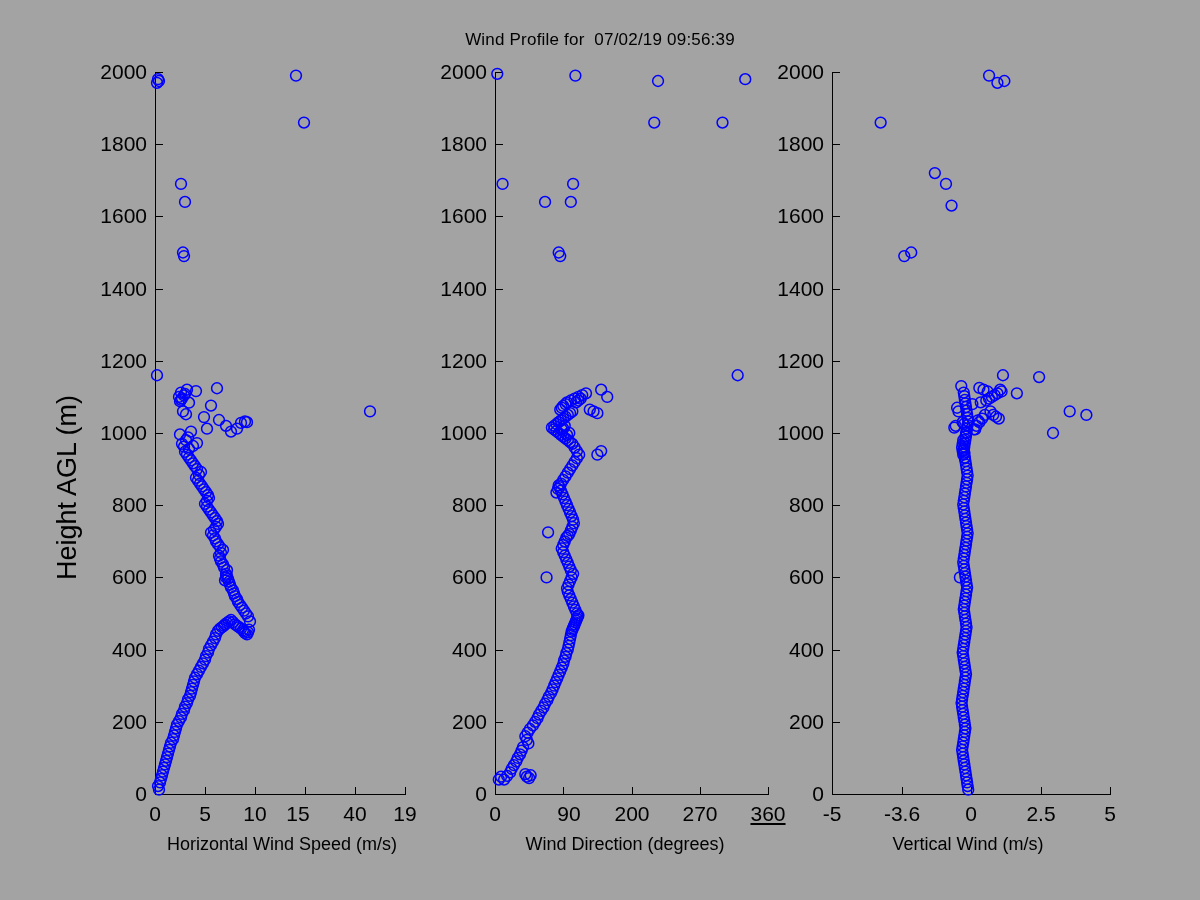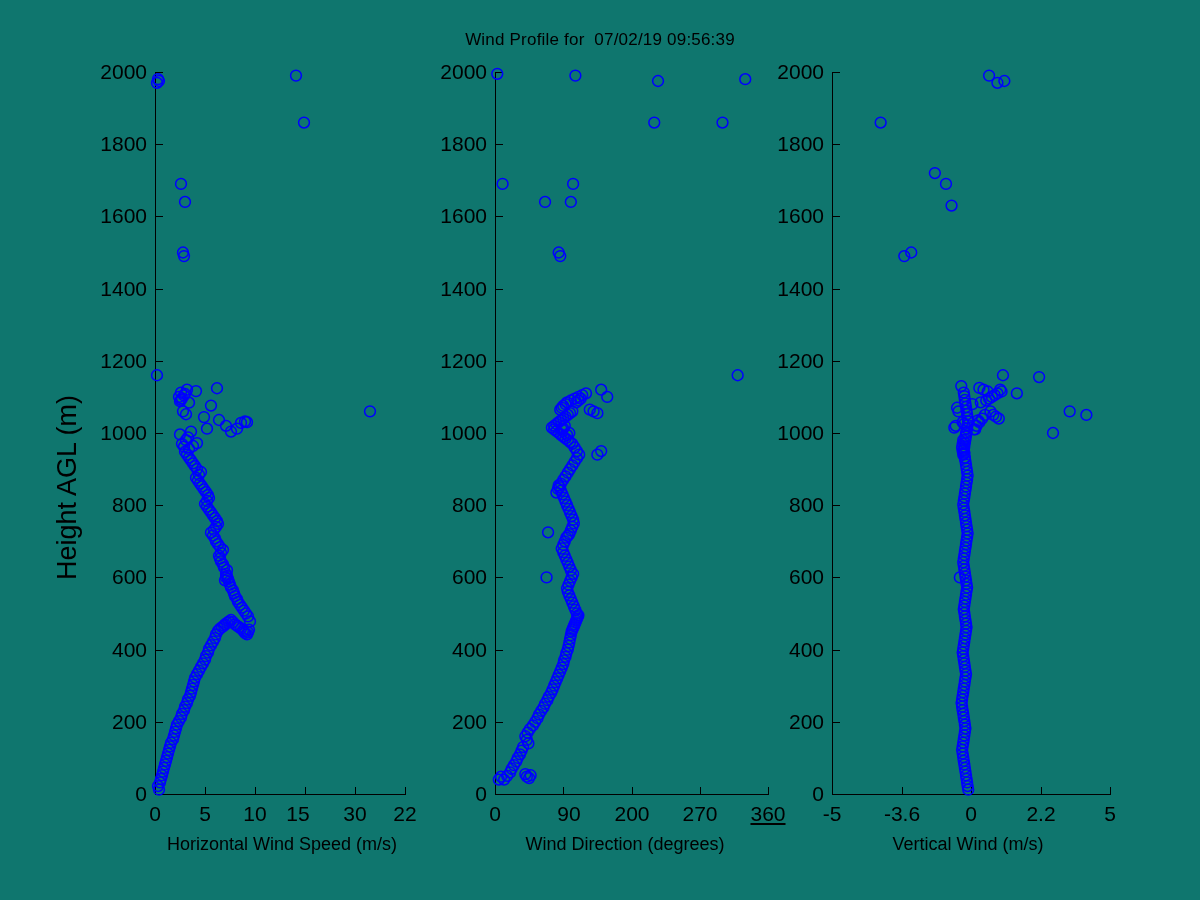--- a/index.html
+++ b/index.html
@@ -4,21 +4,21 @@
 <style>
   html, body {
     margin: 0;
     padding: 0;
     background: #ffffff;
   }
   #figure {
     position: relative;
     width: 1200px;
     height: 900px;
-    background: #0f766e;
+    background: #a3a3a3;
     font-family: "Liberation Sans", sans-serif;
     overflow: hidden;
   }
   #figure-title {
     position: absolute;
     left: 0;
     top: 30px;
     width: 1200px;
     text-align: center;
     font-size: 17px;
@@ -113,23 +113,23 @@
       <div class="ytick-label" style="left: 57px; width: 90px; top: 72px;">2000</div>
       <div class="tick x" style="left: 155px; top: 787px;"></div>
       <div class="xtick-label" style="left: 155px; top: 802px;">0</div>
       <div class="tick x" style="left: 205px; top: 787px;"></div>
       <div class="xtick-label" style="left: 205px; top: 802px;">5</div>
       <div class="tick x" style="left: 255px; top: 787px;"></div>
       <div class="xtick-label" style="left: 255px; top: 802px;">10</div>
       <div class="tick x" style="left: 305px; top: 787px;"></div>
       <div class="xtick-label" style="left: 298px; top: 802px;">15</div>
       <div class="tick x" style="left: 355px; top: 787px;"></div>
-      <div class="xtick-label" style="left: 355px; top: 802px;">30</div>
+      <div class="xtick-label" style="left: 355px; top: 802px;">40</div>
       <div class="tick x" style="left: 405px; top: 787px;"></div>
-      <div class="xtick-label" style="left: 405px; top: 802px;">22</div>
+      <div class="xtick-label" style="left: 405px; top: 802px;">19</div>
       <div class="xlabel" style="left: 282px; top: 834px;">Horizontal Wind Speed (m/s)</div>
       <svg class="scatter" width="1200" height="900">
         <circle cx="159.00" cy="789.67" r="5.4" fill="none" stroke="#0000ff" stroke-width="1.5"></circle>
         <circle cx="158.00" cy="786.06" r="5.4" fill="none" stroke="#0000ff" stroke-width="1.5"></circle>
         <circle cx="160.00" cy="782.45" r="5.4" fill="none" stroke="#0000ff" stroke-width="1.5"></circle>
         <circle cx="161.00" cy="778.84" r="5.4" fill="none" stroke="#0000ff" stroke-width="1.5"></circle>
         <circle cx="162.00" cy="775.23" r="5.4" fill="none" stroke="#0000ff" stroke-width="1.5"></circle>
         <circle cx="163.00" cy="771.62" r="5.4" fill="none" stroke="#0000ff" stroke-width="1.5"></circle>
         <circle cx="164.00" cy="768.01" r="5.4" fill="none" stroke="#0000ff" stroke-width="1.5"></circle>
         <circle cx="165.00" cy="764.40" r="5.4" fill="none" stroke="#0000ff" stroke-width="1.5"></circle>
@@ -525,21 +525,21 @@
       <div class="ytick-label" style="left: 734px; width: 90px; top: 144px;">1800</div>
       <div class="tick y" style="left: 833px; top: 72px;"></div>
       <div class="ytick-label" style="left: 734px; width: 90px; top: 72px;">2000</div>
       <div class="tick x" style="left: 832px; top: 787px;"></div>
       <div class="xtick-label" style="left: 832px; top: 802px;">-5</div>
       <div class="tick x" style="left: 902px; top: 787px;"></div>
       <div class="xtick-label" style="left: 902px; top: 802px;">-3.6</div>
       <div class="tick x" style="left: 971px; top: 787px;"></div>
       <div class="xtick-label" style="left: 971px; top: 802px;">0</div>
       <div class="tick x" style="left: 1041px; top: 787px;"></div>
-      <div class="xtick-label" style="left: 1041px; top: 802px;">2.2</div>
+      <div class="xtick-label" style="left: 1041px; top: 802px;">2.5</div>
       <div class="tick x" style="left: 1110px; top: 787px;"></div>
       <div class="xtick-label" style="left: 1110px; top: 802px;">5</div>
       <div class="xlabel" style="left: 968px; top: 834px;">Vertical Wind (m/s)</div>
       <svg class="scatter" width="1200" height="900">
         <circle cx="968.22" cy="789.67" r="5.4" fill="none" stroke="#0000ff" stroke-width="1.5"></circle>
         <circle cx="967.66" cy="786.06" r="5.4" fill="none" stroke="#0000ff" stroke-width="1.5"></circle>
         <circle cx="967.11" cy="782.45" r="5.4" fill="none" stroke="#0000ff" stroke-width="1.5"></circle>
         <circle cx="966.55" cy="778.84" r="5.4" fill="none" stroke="#0000ff" stroke-width="1.5"></circle>
         <circle cx="966.00" cy="775.23" r="5.4" fill="none" stroke="#0000ff" stroke-width="1.5"></circle>
         <circle cx="965.44" cy="771.62" r="5.4" fill="none" stroke="#0000ff" stroke-width="1.5"></circle>

